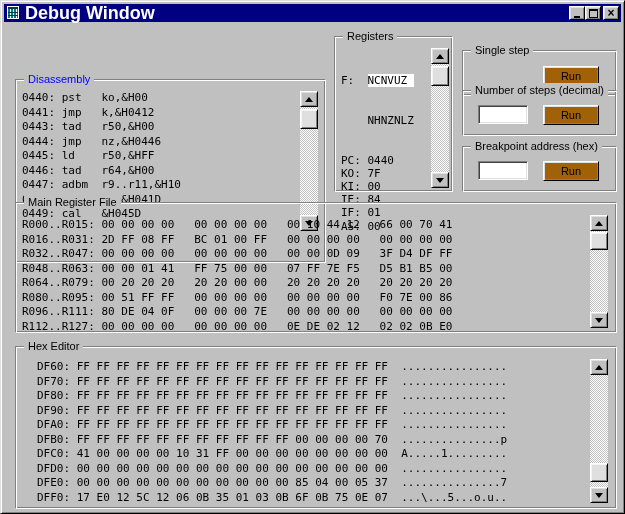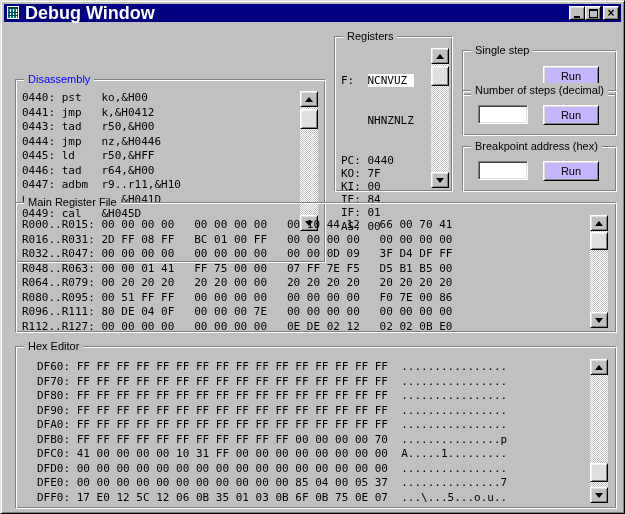--- a/index.html
+++ b/index.html
@@ -58,21 +58,21 @@
   }
   .mono div { white-space:pre; }
   .c-disasm { left:6px; top:11px; line-height:14.5px; }
   .c-regs   { left:6px; top:11px; line-height:13.2px; }
   .c-mrf    { left:6px; top:15px; line-height:14.5px; }
   .c-hex    { left:21px; top:13px; line-height:14.5px; }
   .hl { background:#fff; }
 
   
   .btn {
-    position:absolute; width:56px; height:20px; background:#c4b5fd;
+    position:absolute; width:56px; height:20px; background:#a16207;
     border:1px solid; border-color:#fff #000 #000 #fff;
     box-shadow: inset 1px 1px 0 #dfdfdf, inset -1px -1px 0 #808080;
     font-family:"Liberation Sans", sans-serif; font-size:11px; color:#000;
     display:flex; align-items:center; justify-content:center; cursor:default;
   }
   .tbox {
     position:absolute; width:50px; height:19px; background:#fff;
     border:1px solid; border-color:#808080 #fff #fff #808080;
     box-shadow: inset 1px 1px 0 #404040, inset -1px -1px 0 #dfdfdf;
     font-family:"DejaVu Sans Mono","Liberation Mono",monospace; font-size:12px;

